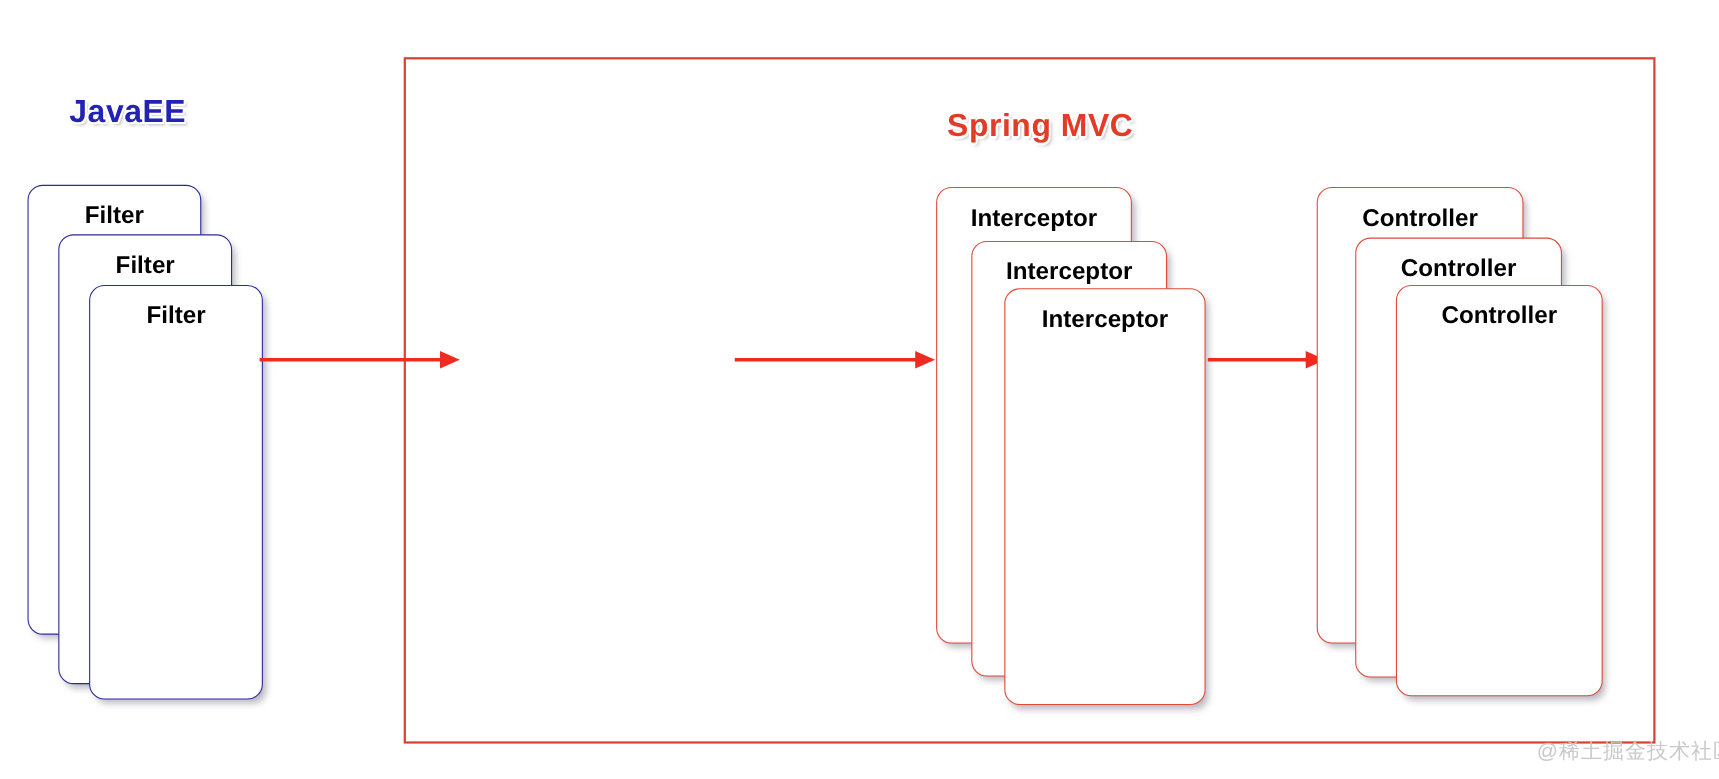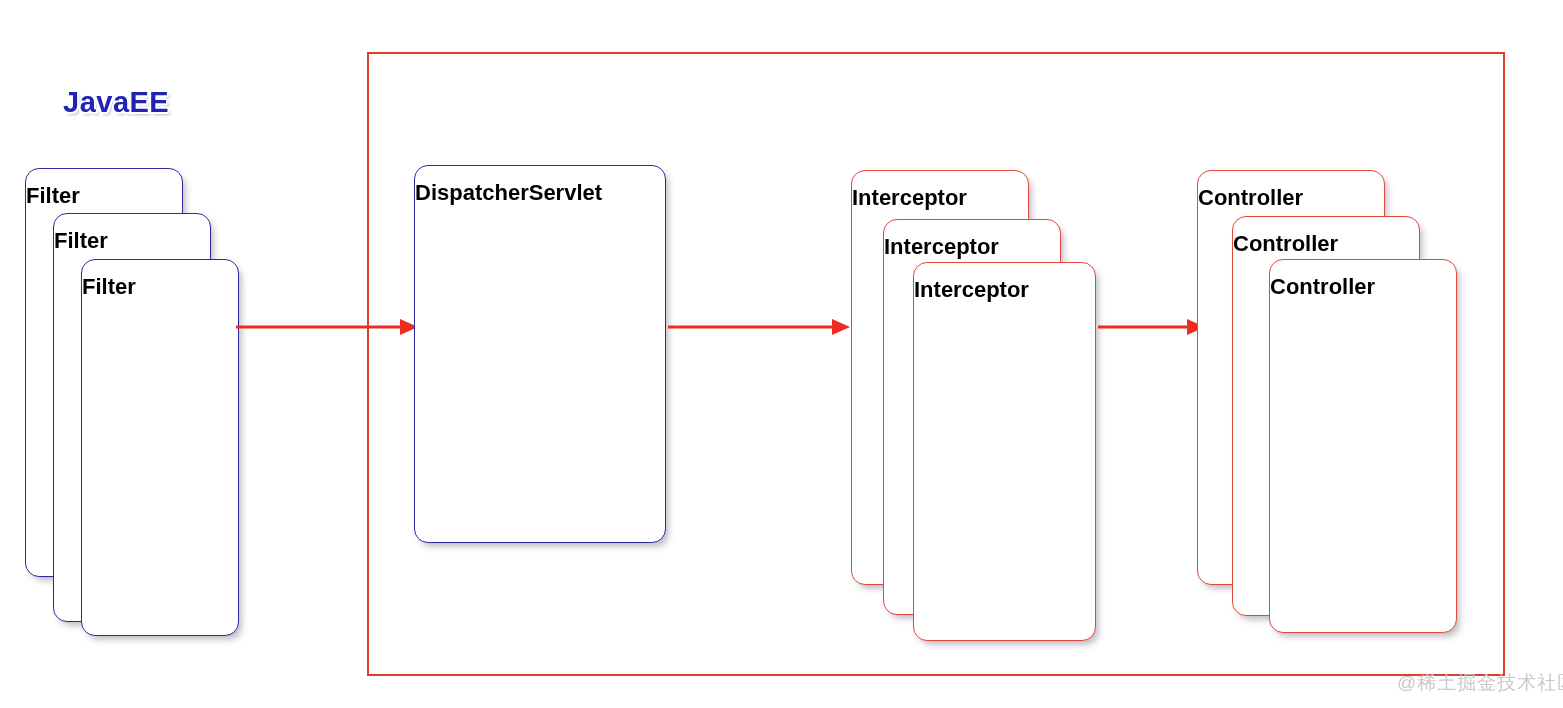--- a/index.html
+++ b/index.html
@@ -53,21 +53,21 @@
     box-shadow: 4px 5px 7px -2px rgba(90,90,110,0.45);
   }
   .card.blue  { border: 1.6px solid #2b2b9e; }
   .card.red   { border: 1.6px solid #e04a38; }
 
   .card-label {
     position: absolute;
     left: 0;
     right: 0;
     top: 14px;
-    text-align: left;
+    text-align: center;
     font-size: 22px;
     font-weight: bold;
     color: #000000;
     white-space: nowrap;
   }
 
   
   .arrow {
     position: absolute;
     height: 22px;
@@ -86,43 +86,41 @@
 </style>
 </head>
 <body>
 
 <div id="canvas">
 
   <div class="section-frame" style="left:367px; top:52px; width:1138px; height:624px;"></div>
 
   <div class="group-title blue" style="left:63px; top:66px;">JavaEE</div>
 
+  <div class="group-title red" style="left:861px; top:79px;">Spring MVC</div>
 
   <div class="card blue" style="left:25px; top:168px; width:158px; height:409px;">
     <div class="card-label">Filter</div>
   </div>
 
   <div class="card blue" style="left:53px; top:213px; width:158px; height:409px;">
     <div class="card-label">Filter</div>
   </div>
 
   <div class="card blue" style="left:81px; top:259px; width:158px; height:377px;">
     <div class="card-label">Filter</div>
   </div>
 
   <div class="arrow" style="left:236px; top:316px; width:182px;">
     <svg width="182" height="22" viewBox="0 0 182 22">
       <line x1="0" y1="11" x2="166" y2="11" stroke="#ee2b20" stroke-width="3.2"></line>
       <polygon points="164,3 182,11 164,19" fill="#ee2b20"></polygon>
     </svg>
   </div>
 
-  <div class="card blue" style="left:414px; top:165px; width:252px; height:378px;">
-    <div class="card-label">DispatcherServlet</div>
-  </div>
 
   <div class="arrow" style="left:668px; top:316px; width:182px;">
     <svg width="182" height="22" viewBox="0 0 182 22">
       <line x1="0" y1="11" x2="166" y2="11" stroke="#ee2b20" stroke-width="3.2"></line>
       <polygon points="164,3 182,11 164,19" fill="#ee2b20"></polygon>
     </svg>
   </div>
 
   <div class="card red" style="left:851px; top:170px; width:178px; height:415px;">
     <div class="card-label">Interceptor</div>

